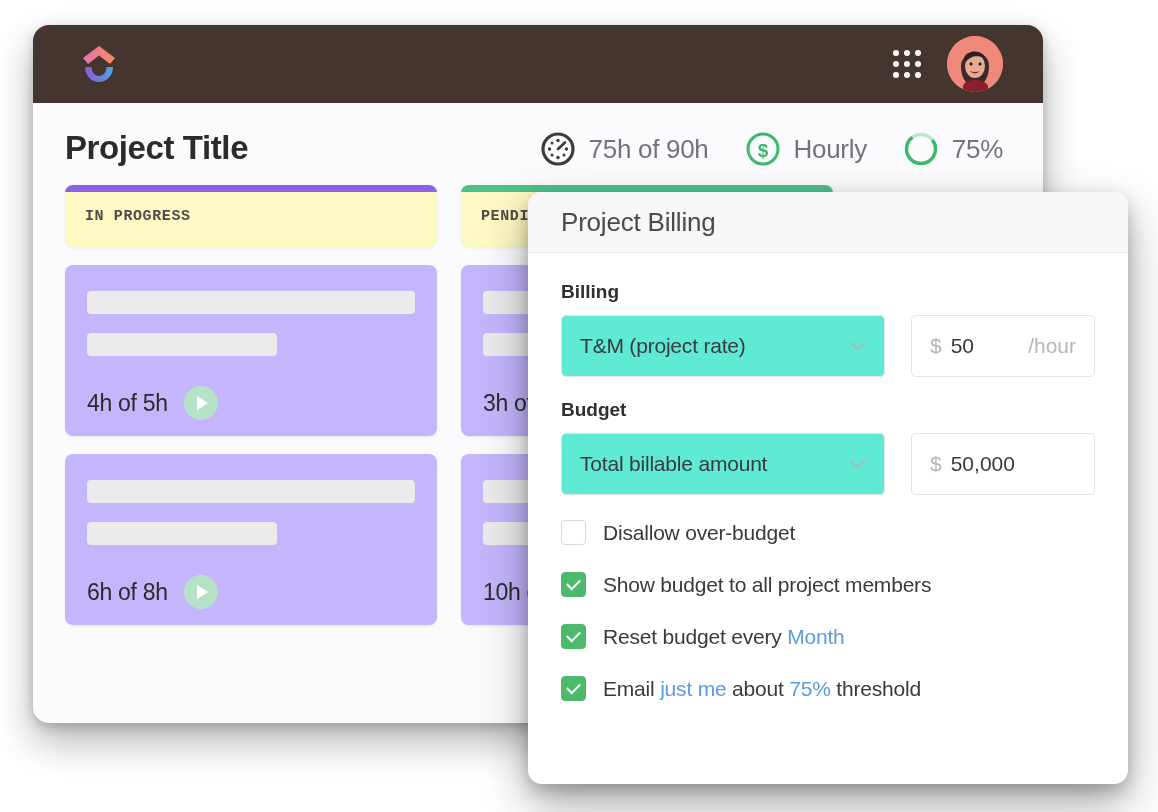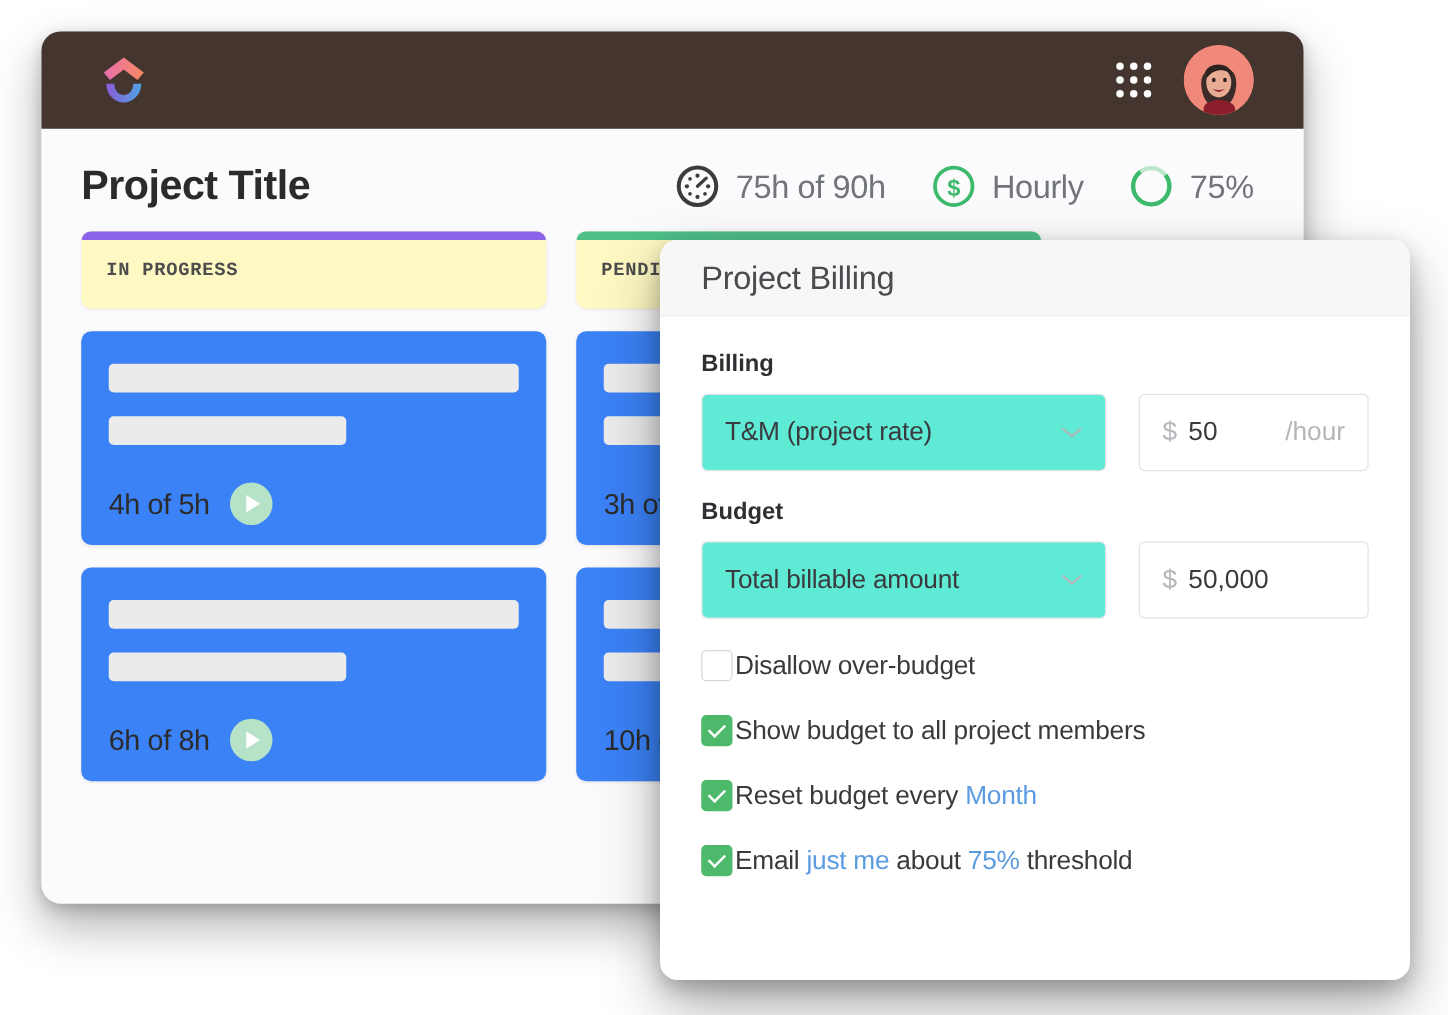--- a/index.html
+++ b/index.html
@@ -130,21 +130,21 @@
   }
   .column-title {
     font-size: 15px;
     font-weight: bold;
     color: #4d4d4d;
     letter-spacing: 0.6px;
     white-space: nowrap;
   }
 
   .card {
-    background: #3b82f6;
+    background: #c4b5fd;
     border-radius: 8px;
     margin-top: 18px;
     padding: 26px 22px 22px 22px;
     box-shadow: 0 1px 3px rgba(0,0,0,0.08);
     height: 171px;
   }
   .ph {
     background: #ebebeb;
     border-radius: 4px;
     height: 23px;
@@ -266,21 +266,21 @@
     margin-left: auto;
     font-size: 21px;
     color: #b5b5ba;
   }
 
   
   .check-list { margin-top: 25px; }
   .check-row {
     display: flex;
     align-items: center;
-    gap: 2px;
+    gap: 17px;
     margin-bottom: 27px;
     cursor: pointer;
   }
   .cbox {
     width: 25px; height: 25px;
     border-radius: 4px;
     flex: none;
     border: 1px solid #d8d8dc;
     background: #fff;
     display: flex;

